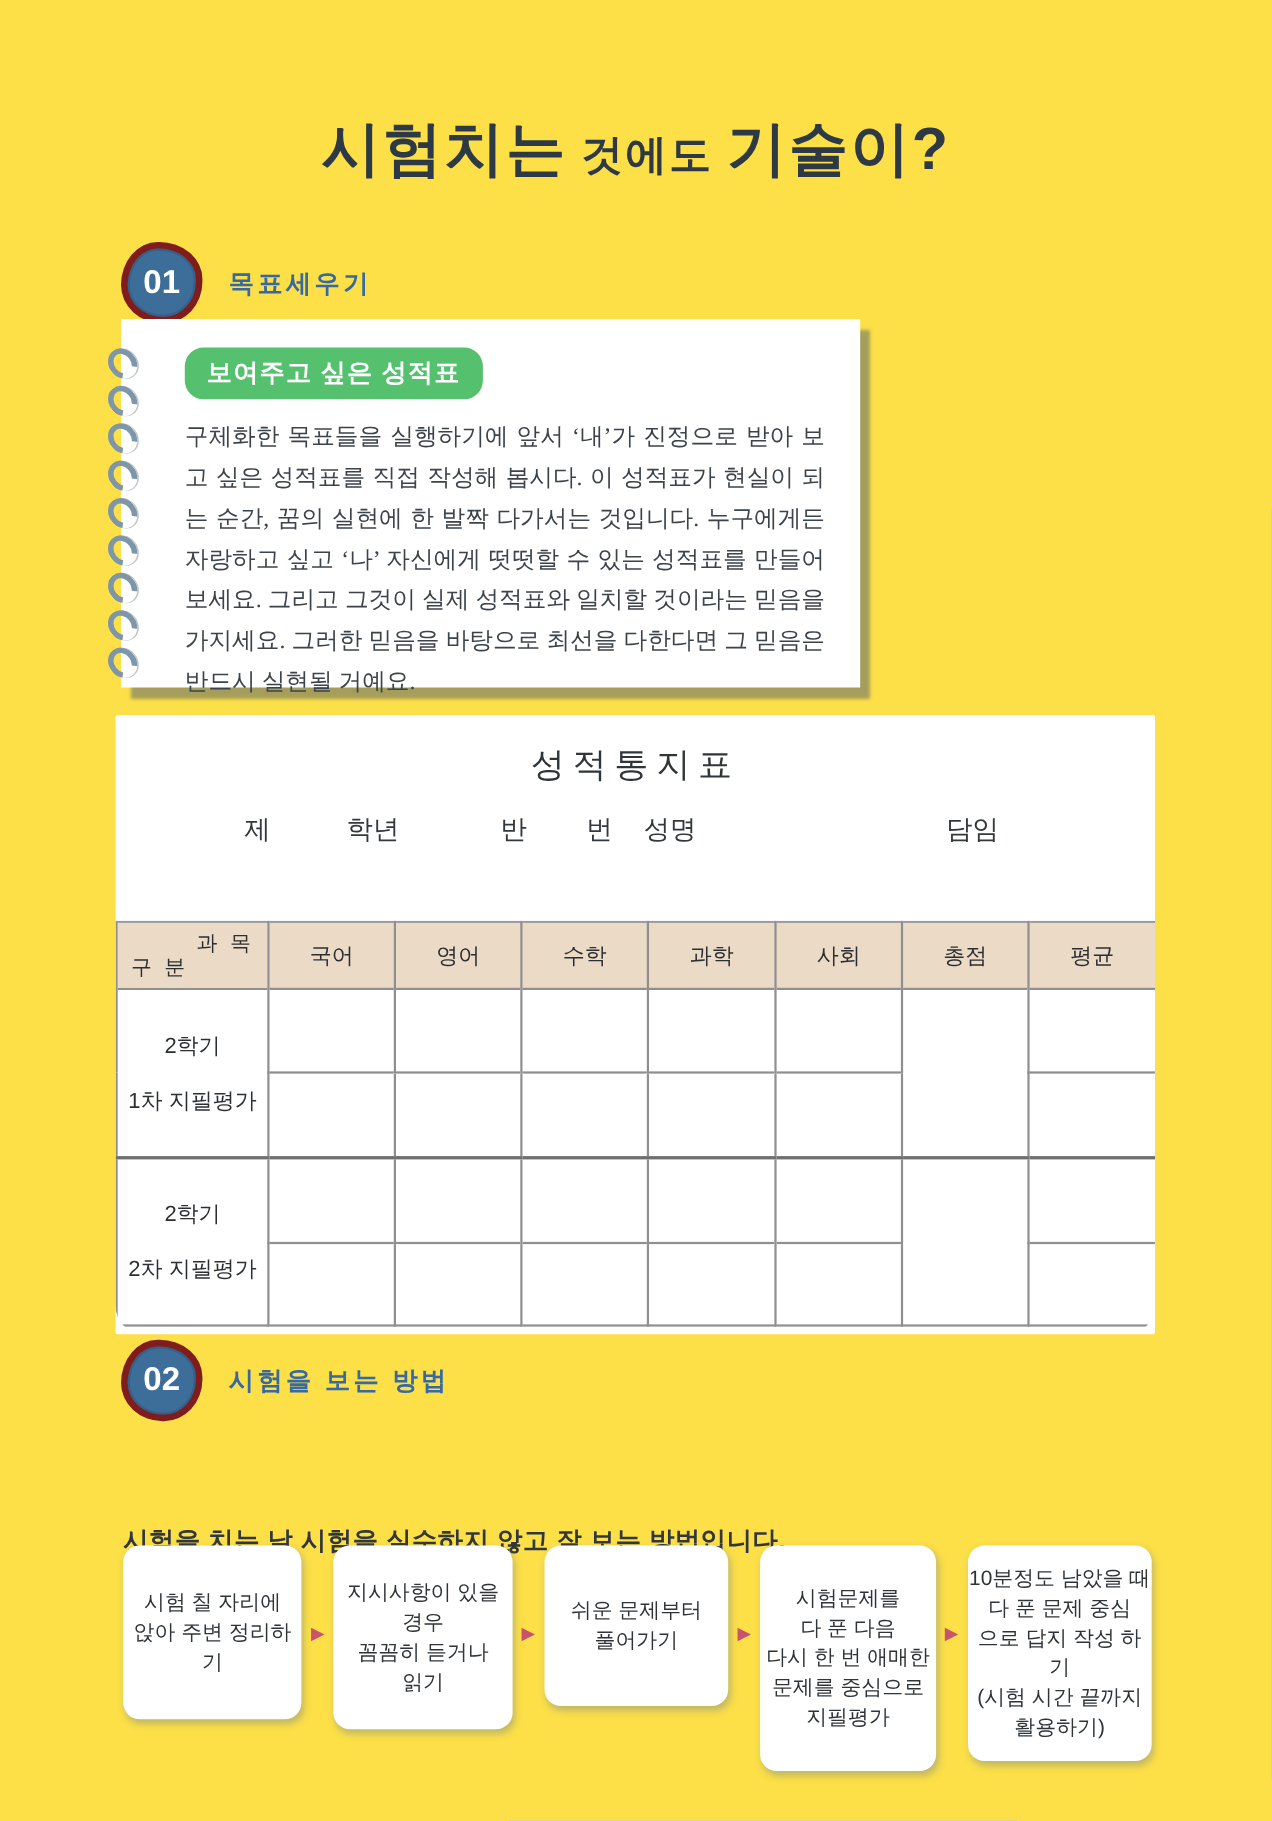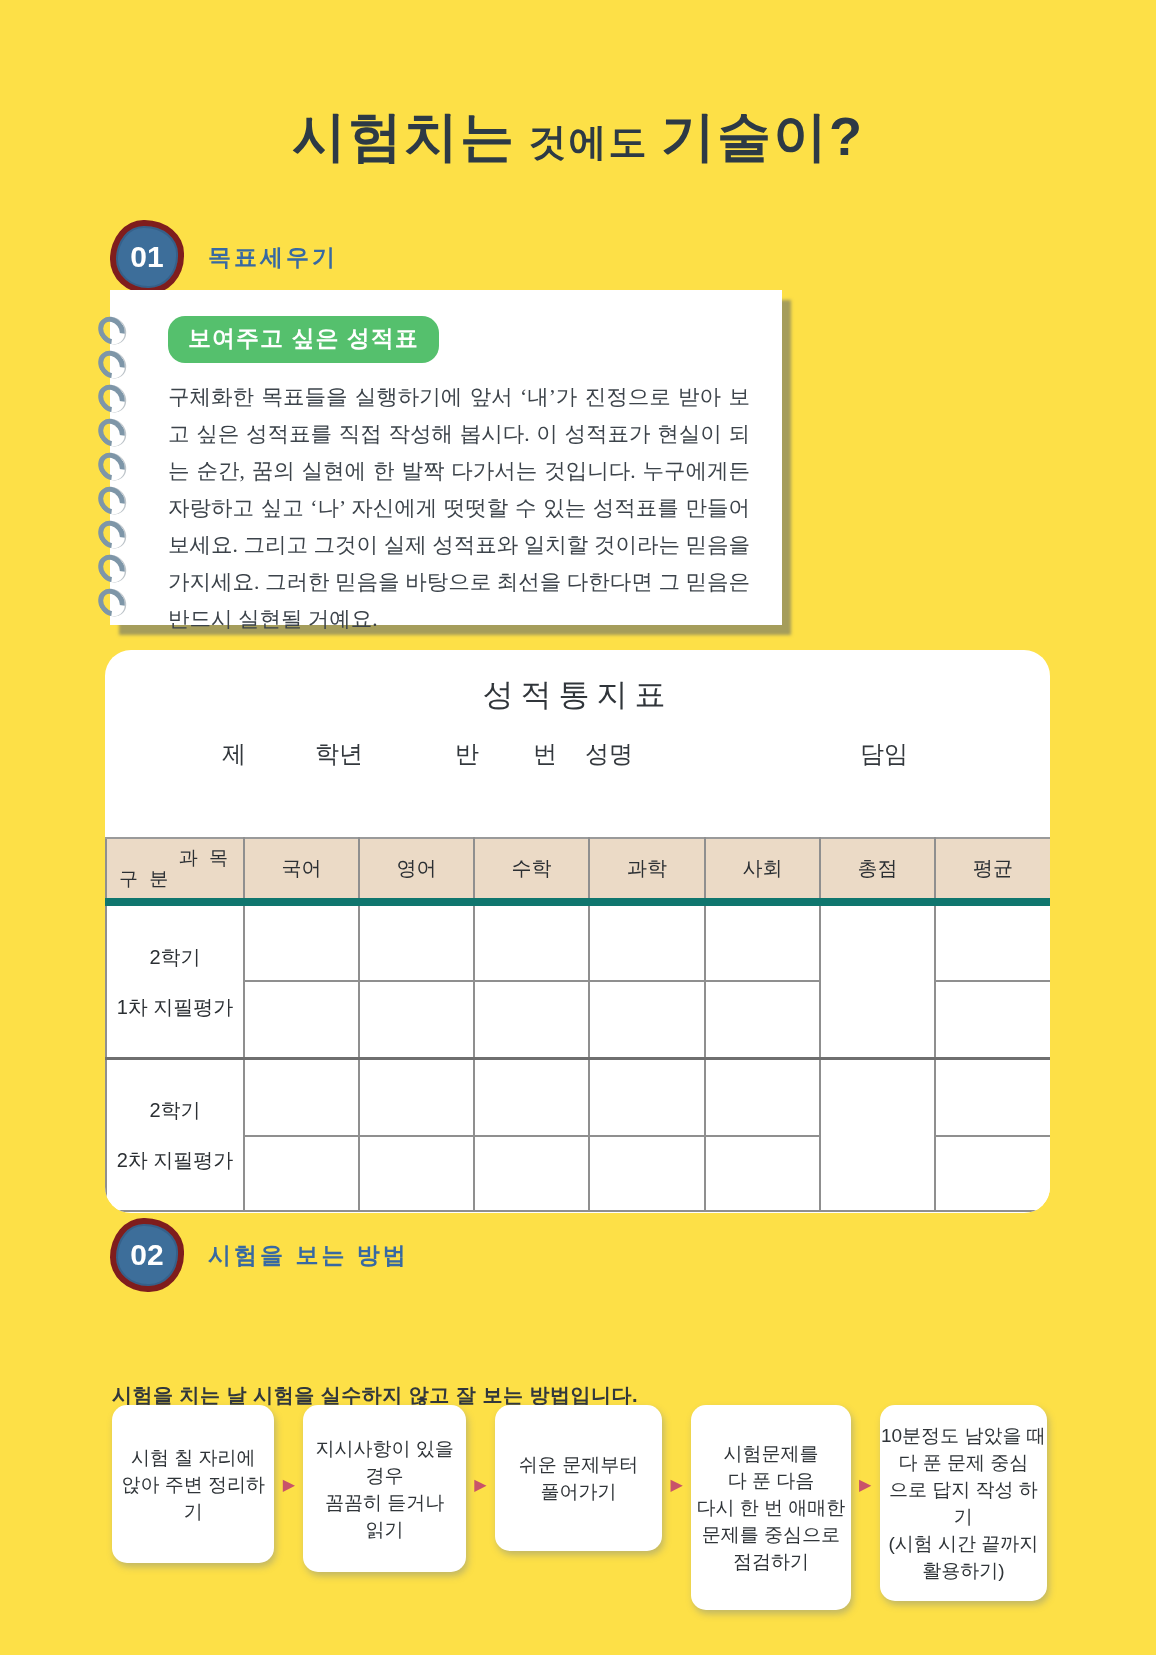--- a/index.html
+++ b/index.html
@@ -29,49 +29,49 @@
   .rings{position:absolute;left:-11px;top:0;width:30px;height:100%;}
   .ring{position:absolute;width:15px;height:19px;border:5px solid #7e96a8;border-radius:50%;
         border-bottom-color:transparent;transform:rotate(-38deg);
         box-shadow:1px 1px 0 rgba(70,90,104,0.35);}
   .green-badge{display:inline-block;margin:26px 0 0 58px;background:#55c06d;color:#ffffff;
                font-size:23px;font-weight:bold;padding:7px 20px 9px 20px;border-radius:17px;letter-spacing:1px;}
   .note-text{margin:16px 30px 0 58px;width:582px;font-family:"Liberation Serif","DejaVu Serif",serif;
              font-size:21.5px;line-height:37px;color:#3c434a;text-align:justify;}
 
   
-  .report{position:absolute;left:105px;top:650px;width:945px;height:563px;background:#ffffff;border-radius:26px;}
+  .report{position:absolute;left:105px;top:650px;width:945px;height:563px;background:#ffffff;border-radius:2px;}
   .report-title{position:absolute;top:24px;left:0;width:100%;text-align:center;
                 font-family:"Liberation Serif","DejaVu Serif",serif;font-size:31px;color:#30353a;letter-spacing:7px;}
   .report-info{position:absolute;top:88px;left:0;width:100%;height:34px;
                font-family:"Liberation Serif","DejaVu Serif",serif;font-size:24px;color:#33383d;}
   .report-info span{position:absolute;top:0;}
   .f1{left:117px;} .f2{left:210px;} .f3{left:350px;} .f4{left:428px;} .f5{left:480px;} .f6{left:755px;}
 
   .table-wrap{position:absolute;top:187px;left:0;width:945px;height:376px;overflow:hidden;
               border-radius:0 0 26px 26px;}
   table.grade{border-collapse:collapse;table-layout:fixed;width:945px;}
   table.grade td{padding:0;border:2px solid #8f8f8f;background:#ffffff;
                  text-align:center;vertical-align:middle;font-size:20px;color:#2b2f33;}
-  tr.head td{background:#ebdac6;height:59px;border-top:2px solid #9a9a9a;border-bottom:8px solid #0f766e;}
+  tr.head td{background:#ebdac6;height:59px;border-top:2px solid #9a9a9a;border-bottom:1px solid #0f766e;}
   td.lblcell{background:#ebdac6;font-size:20px;line-height:50px;color:#33383d;}
   tr.r1 td{height:74px;} tr.r2 td{height:75px;} tr.r3 td{height:75px;} tr.r4 td{height:73px;}
   tr.r1 td.sub{border-bottom:1px solid #a8a8a8;}
   tr.r3 td.sub{border-bottom:1px solid #a8a8a8;}
   tr.r3 td{border-top:3px solid #6f6f6f;}
   td.no-l{border-left:none;} td.no-r{border-right:none;} td.no-b{border-bottom:none;}
   .corner{position:relative;
           background-image:linear-gradient(to bottom right,
              rgba(0,0,0,0) calc(50% - 1px), #8a8a8a calc(50% - 1px),
              #8a8a8a calc(50% + 1px), rgba(0,0,0,0) calc(50% + 1px));}
   .corner .c-top{position:absolute;top:6px;right:12px;font-size:19px;letter-spacing:3px;}
   .corner .c-bottom{position:absolute;bottom:6px;left:12px;font-size:19px;letter-spacing:3px;}
 
   
-  .intro{position:absolute;left:112px;top:1362px;font-size:20px;font-weight:bold;color:#31373c;letter-spacing:0.5px;}
+  .intro{position:absolute;left:112px;top:1362px;font-size:23px;font-weight:bold;color:#31373c;letter-spacing:0.5px;}
   .steps{position:absolute;left:112px;top:1405px;width:935px;display:flex;align-items:flex-start;}
   .step{background:#ffffff;border-radius:15px;box-shadow:2px 4px 7px rgba(120,132,140,0.45);
         display:flex;align-items:center;justify-content:center;text-align:center;
         font-size:19px;line-height:27px;color:#2f3438;}
   .step .inner span{display:block;}
   .step1{width:163px;height:158px;}
   .step2{width:163px;height:167px;}
   .step3{width:168px;height:146px;}
   .step4{width:160px;height:205px;}
   .step5{width:168px;height:196px;}
@@ -226,21 +226,21 @@
         <span>풀어가기</span>
       </div>
     </div>
     <div class="arrow">▶</div>
     <div class="step step4">
       <div class="inner">
         <span>시험문제를</span>
         <span>다 푼 다음</span>
         <span>다시 한 번 애매한</span>
         <span>문제를 중심으로</span>
-        <span>점검하기</span>
+        <span>지필평가</span>
       </div>
     </div>
     <div class="arrow">▶</div>
     <div class="step step5">
       <div class="inner">
         <span>10분정도 남았을 때</span>
         <span>다 푼 문제 중심</span>
         <span>으로 답지 작성 하기</span>
         <span>(시험 시간 끝까지</span>
         <span>활용하기)</span>

